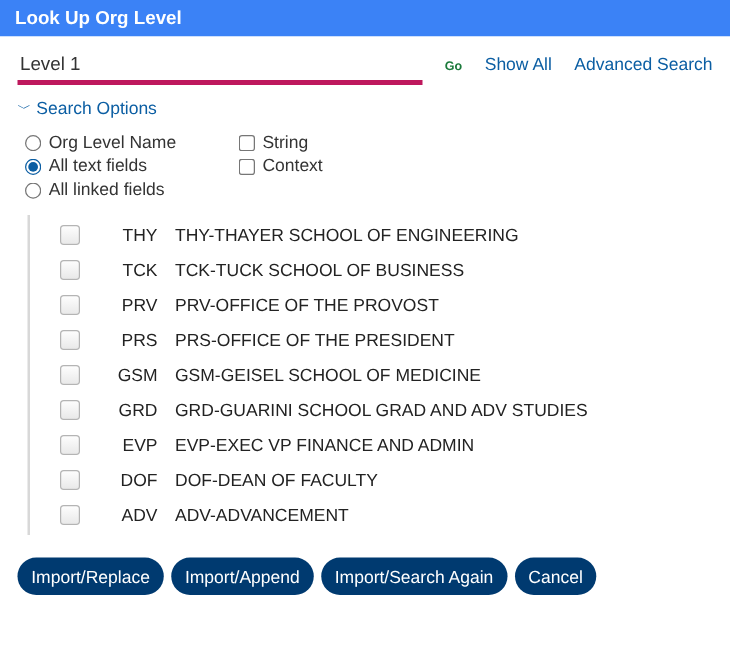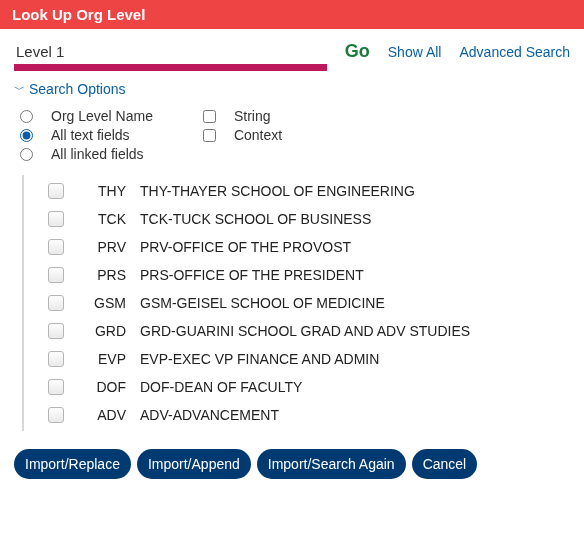--- a/index.html
+++ b/index.html
@@ -1,26 +1,26 @@
 <!DOCTYPE html>
 <html><head>
 <meta charset="utf-8">
 <style>
   * { box-sizing: border-box; margin: 0; padding: 0; }
   body { font-family: "Segoe UI", Arial, sans-serif; font-size: 14px; color: #333; width: 584px; background: #fff; }
-  .header { background: #ef4444; color: #fff; padding: 6px 12px; font-size: 15px; font-weight: 600; }
+  .header { background: #3b82f6; color: #fff; padding: 6px 12px; font-size: 15px; font-weight: 600; }
   .content { padding: 10px 14px 4px 14px; }
   .search-row { display: flex; align-items: baseline; gap: 18px; }
-  .search-input { flex: 1; border: none; border-bottom: 7px solid #be185d; padding: 4px 2px; font-size: 15px; color: #333; outline: none; background: transparent; }
-  .link-go { color: #1b7a3b; font-weight: 600; font-size: 18px; cursor: pointer; }
+  .search-input { flex: 1; border: none; border-bottom: 4px solid #be185d; padding: 4px 2px; font-size: 15px; color: #333; outline: none; background: transparent; }
+  .link-go { color: #1b7a3b; font-weight: 600; font-size: 10px; cursor: pointer; }
   .link-blue { color: #0b5ea3; font-size: 14px; cursor: pointer; }
   .toggle { display: flex; align-items: center; gap: 4px; color: #0b5ea3; font-size: 14px; cursor: pointer; margin: 10px 0 8px 0; }
   .chev { font-size: 11px; }
   .options { display: flex; gap: 50px; margin: 4px 0 6px 6px; }
-  .opt-col label { display: flex; align-items: center; gap: 18px; color: #333; font-size: 14px; margin: 3px 0; cursor: pointer; }
+  .opt-col label { display: flex; align-items: flex-end; gap: 6px; color: #333; font-size: 14px; margin: 3px 0; cursor: pointer; }
   input[type=radio], input[type=checkbox] { accent-color: #0b5ea3; cursor: pointer; }
   .results { border-left: 2px solid #d8d8d8; margin: 10px 0 10px 8px; padding: 2px 0 2px 0; }
   .row { display: flex; align-items: center; padding: 6px 8px; }
   .cell-check { width: 48px; display: flex; justify-content: center; }
   .row input[type=checkbox] { width: 16px; height: 16px; appearance: none; border: 1px solid #b4b4b4; border-radius: 3px; background: linear-gradient(#fdfdfd,#e9e9e9); cursor: pointer; }
   .cell-code { width: 60px; text-align: right; padding-right: 14px; font-size: 14px; color: #222; }
   .cell-desc { font-size: 14px; color: #222; }
   .btn-row { display: flex; gap: 6px; padding: 4px 14px 8px 14px; flex-wrap: wrap; }
   .btn { background: #003a70; color: #fff; border: none; border-radius: 15px; padding: 7px 11px; font-size: 14px; cursor: pointer; }
 </style>

